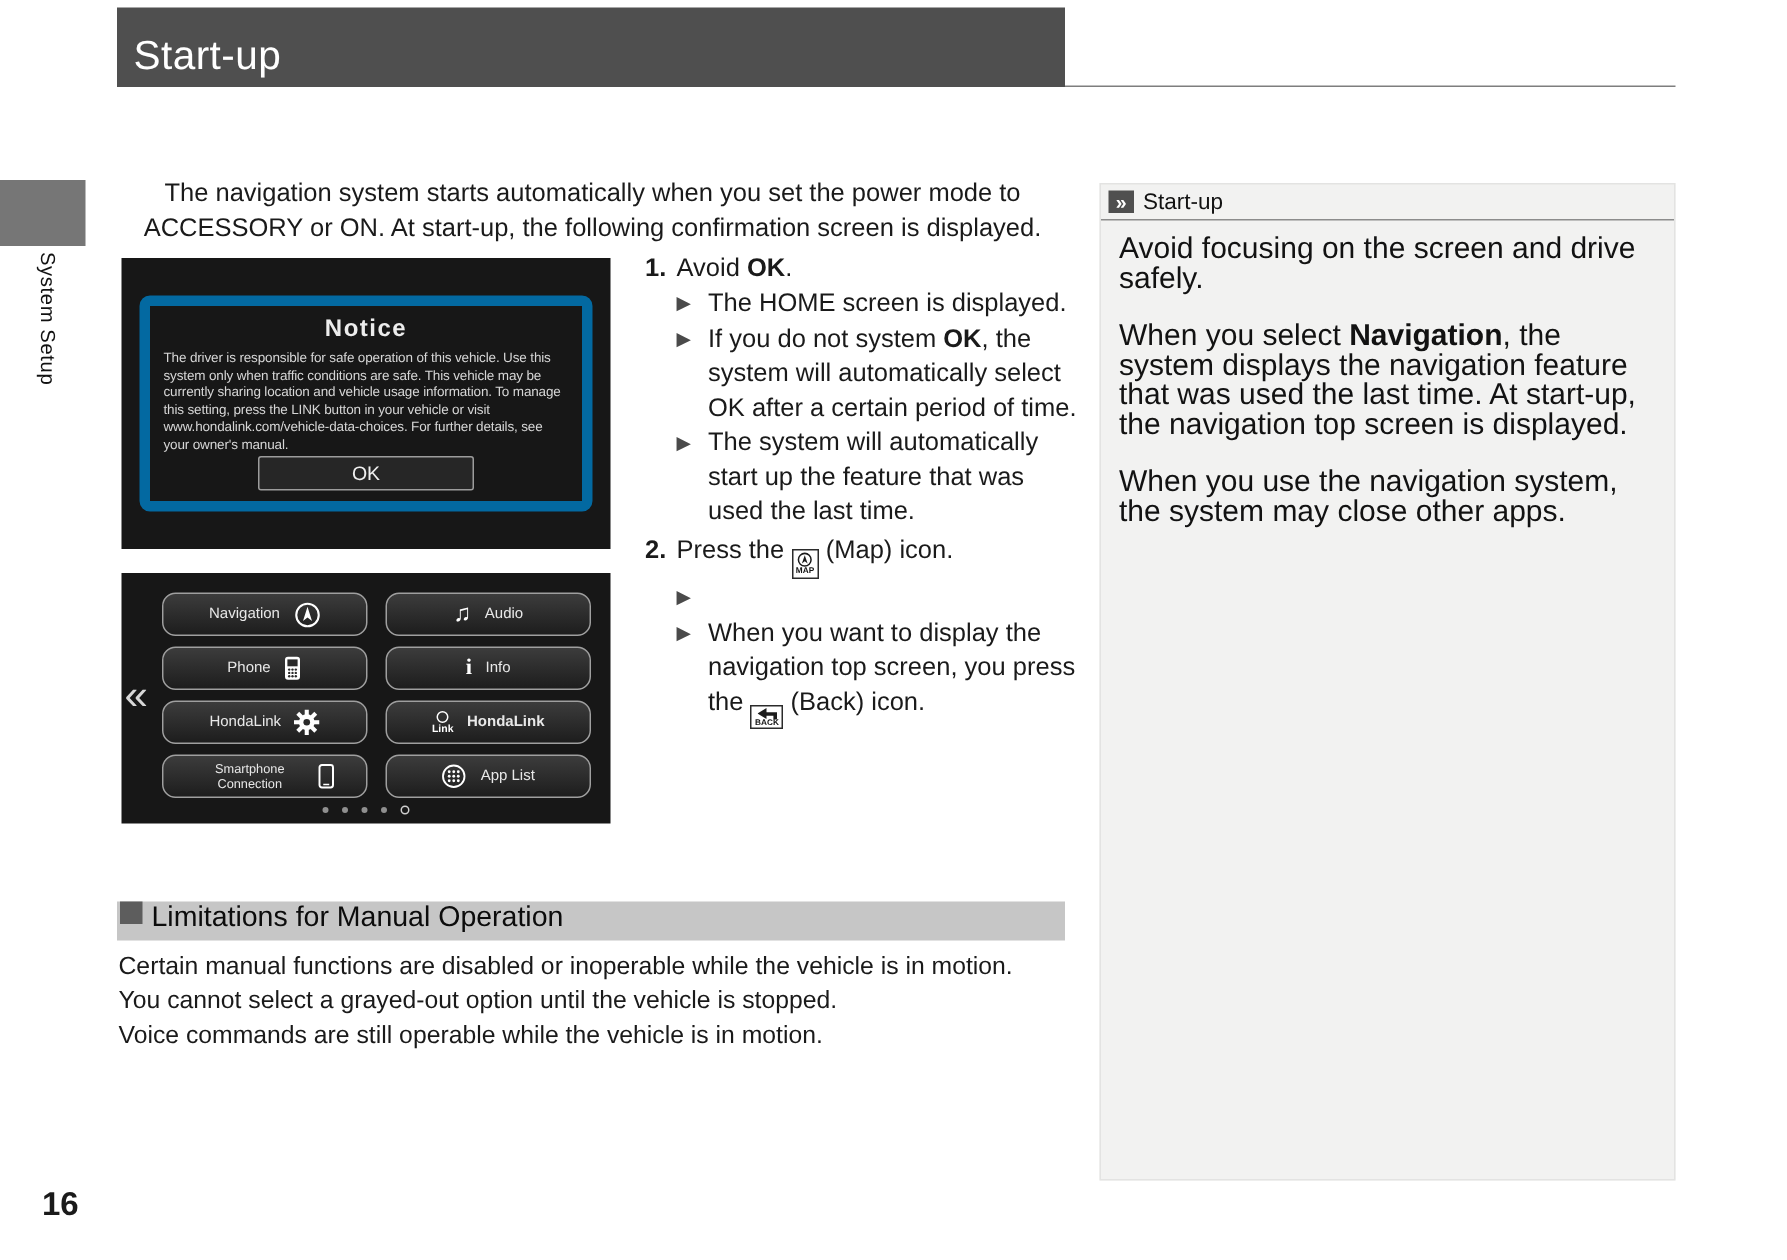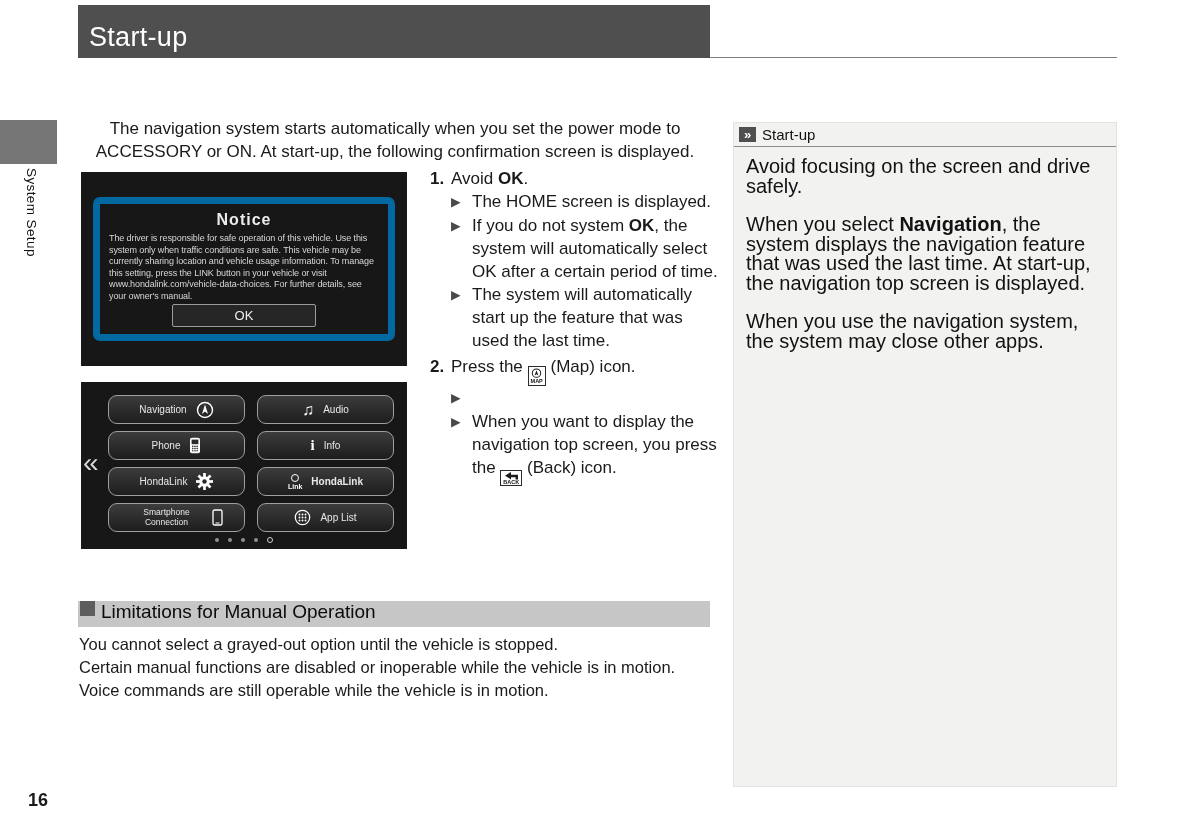--- a/index.html
+++ b/index.html
@@ -8,21 +8,21 @@
     font-family:"Liberation Sans", sans-serif;color:#1a1a1a;overflow:hidden;
   }
   
   .header-bar{position:absolute;left:78px;top:5px;width:632px;height:53px;background:#4f4f4f;
     display:flex;align-items:flex-end;box-sizing:border-box;padding:0 0 5px 11px;}
   .header-bar .title{color:#ffffff;font-size:27px;letter-spacing:.3px;}
   .header-rule{position:absolute;left:710px;top:57px;width:407px;height:0;border-bottom:1px solid #7e7e7e;}
   .side-tab{position:absolute;left:0;top:120px;width:57px;height:44px;background:#767676;}
   .side-label{position:absolute;left:24px;top:168px;writing-mode:vertical-rl;text-orientation:mixed;
     font-size:13.5px;color:#111;letter-spacing:.4px;}
-  .page-num{position:absolute;left:28px;top:790px;font-size:18px;font-weight:bold;}
+  .page-num{position:absolute;left:28px;top:790px;font-size:22px;font-weight:bold;}
 
   
   .intro{position:absolute;left:79px;top:117px;width:632px;font-size:17px;line-height:23px;text-align:center;}
 
   .shot{position:absolute;background:#171717;overflow:hidden;}
   .shot-notice{left:81px;top:172px;width:326px;height:194px;}
   .shot-home{left:81px;top:382px;width:326px;height:167px;}
 
   
   .notice-dialog{position:absolute;left:12px;top:25px;right:12px;bottom:25px;
@@ -259,22 +259,22 @@
           </span><span> (Back) icon.</span></span>
     </div>
   </div>
 </div>
 
 <div class="limit-bar">
   <span class="limit-square"></span>
   <span class="limit-title">Limitations for Manual Operation</span>
 </div>
 <div class="limit-body">
+  <div>Certain manual functions are disabled or inoperable while the vehicle is in motion.</div>
   <div>You cannot select a grayed-out option until the vehicle is stopped.</div>
-  <div>Certain manual functions are disabled or inoperable while the vehicle is in motion.</div>
   <div>Voice commands are still operable while the vehicle is in motion.</div>
 </div>
 
 <div class="note-box">
   <div class="note-header">
     <span class="note-chevrons">»</span>
     <span class="note-title">Start-up</span>
   </div>
   <div class="note-body">
     <p>Avoid focusing on the screen and drive safely.</p>

